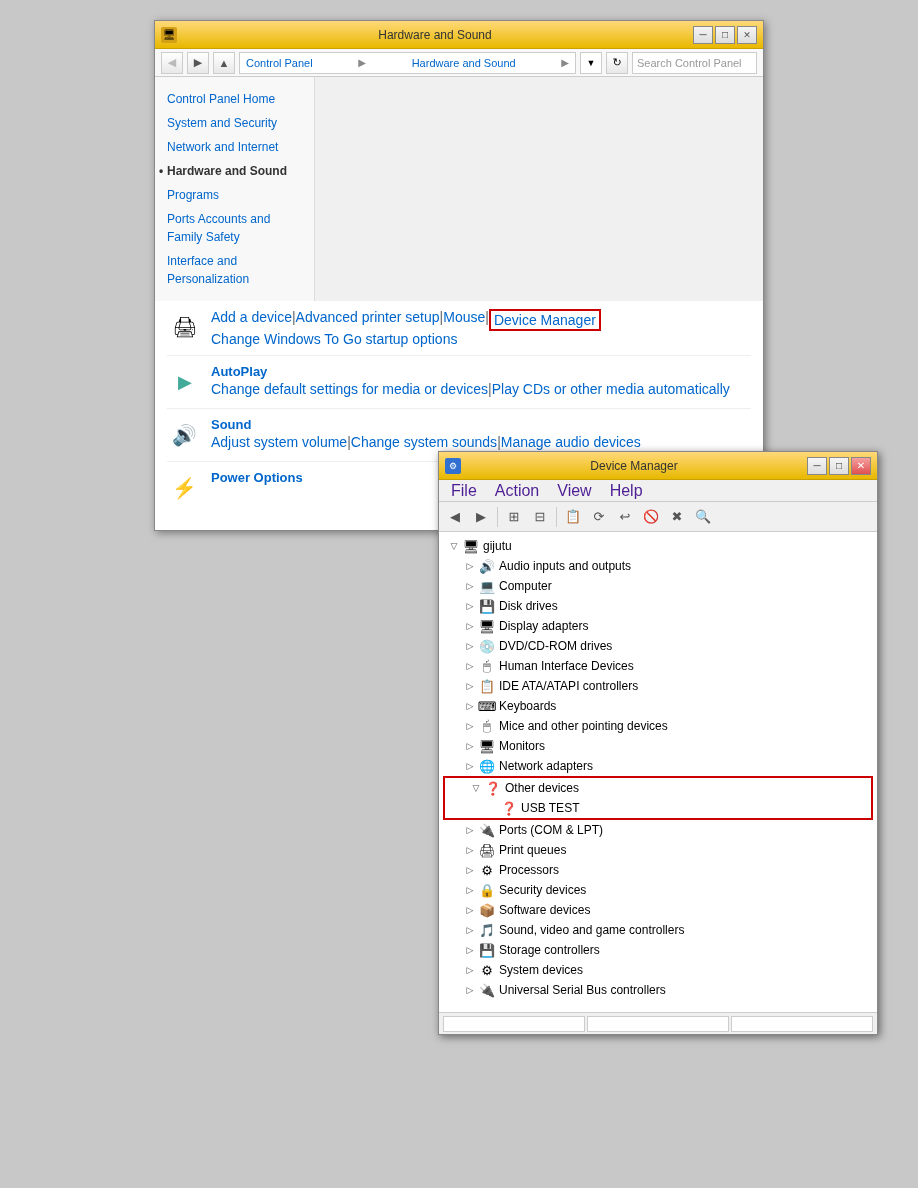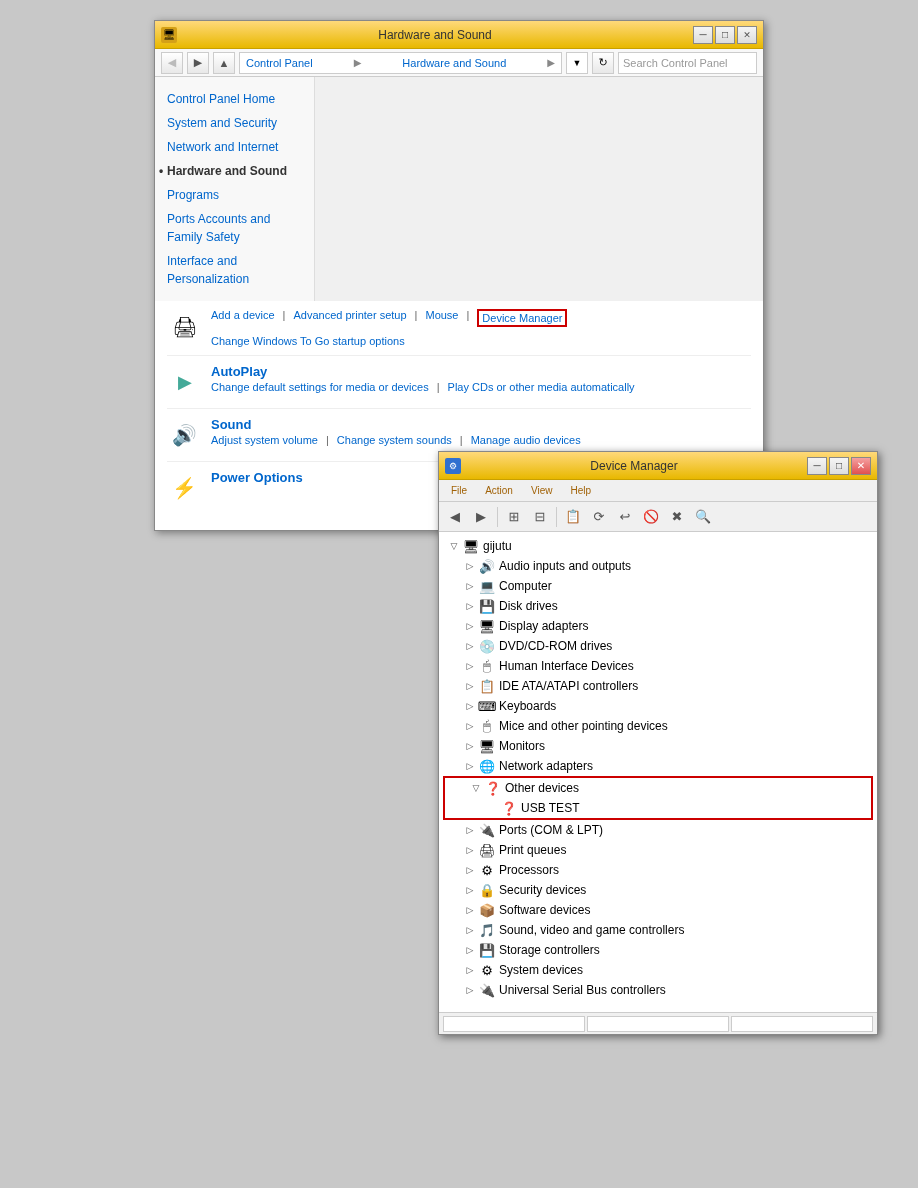--- a/index.html
+++ b/index.html
@@ -147,21 +147,21 @@
       display: flex;
       align-items: center;
       justify-content: center;
       font-size: 11px;
       cursor: pointer;
     }
 
     .addr-search {
       border: 1px solid #ccc;
       height: 22px;
-      width: 139px;
+      width: 125px;
       display: flex;
       align-items: center;
       background: #fff;
       padding: 0 4px;
       font-size: 11px;
       color: #999;
     }
 
     
     .hw-body {
@@ -230,23 +230,22 @@
 
     .hw-section-title {
       font-size: 13px;
       color: #0066cc;
       font-weight: bold;
       margin-bottom: 2px;
     }
 
     .hw-section-links {
       display: flex;
-      gap: 8px;
       flex-wrap: wrap;
-      font-size: 11px;
+      font-size: 14px;
     }
 
     .hw-link { color: #0066cc; cursor: pointer; text-decoration: none; }
     .hw-link.highlighted {
       border: 2px solid #cc0000;
       padding: 1px 3px;
       color: #0066cc;
     }
 
     .hw-sep { color: #666; }
@@ -309,23 +308,23 @@
       border-bottom: 1px solid #ccc;
       height: 22px;
       display: flex;
       align-items: center;
       padding: 0 4px;
       gap: 2px;
     }
 
     .dm-menu-item {
       padding: 2px 8px;
-      font-size: 10px;
+      font-size: 16px;
       cursor: pointer;
-      color: #a16207;
+      color: #4c1d95;
     }
 
     
     .dm-toolbar {
       background: #f0f0f0;
       border-bottom: 1px solid #ccc;
       height: 30px;
       display: flex;
       align-items: center;
       padding: 0 4px;

